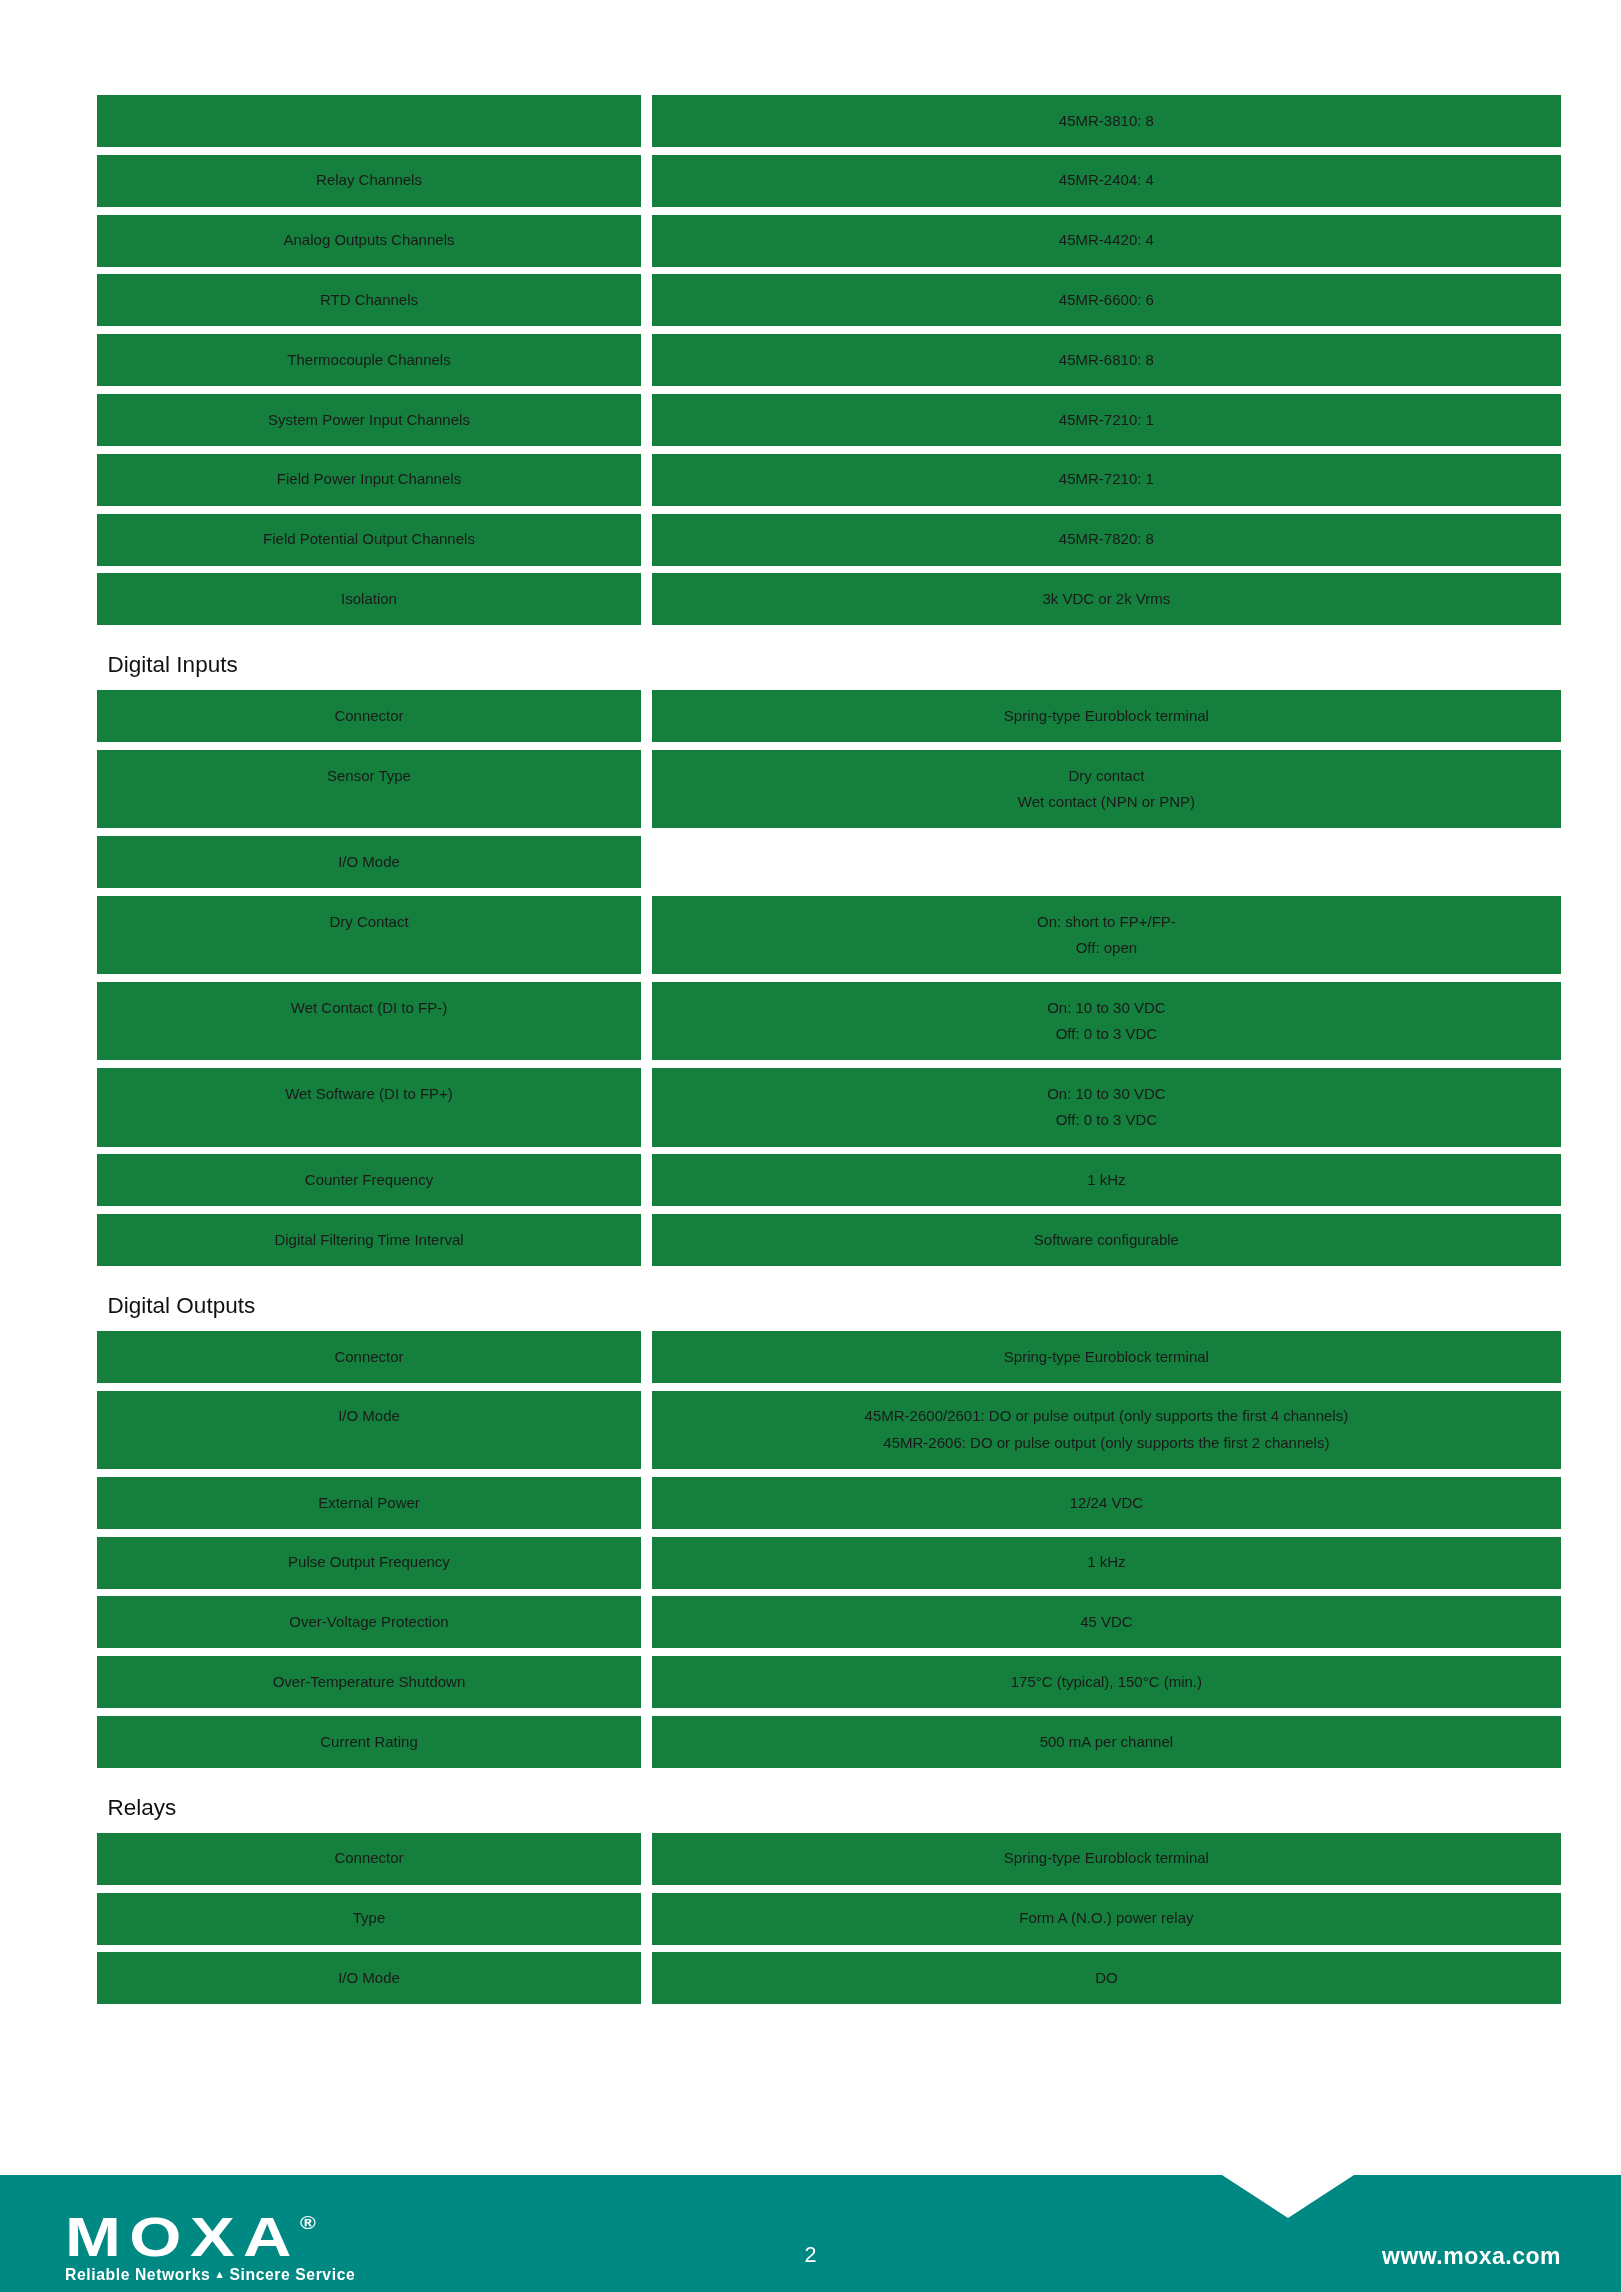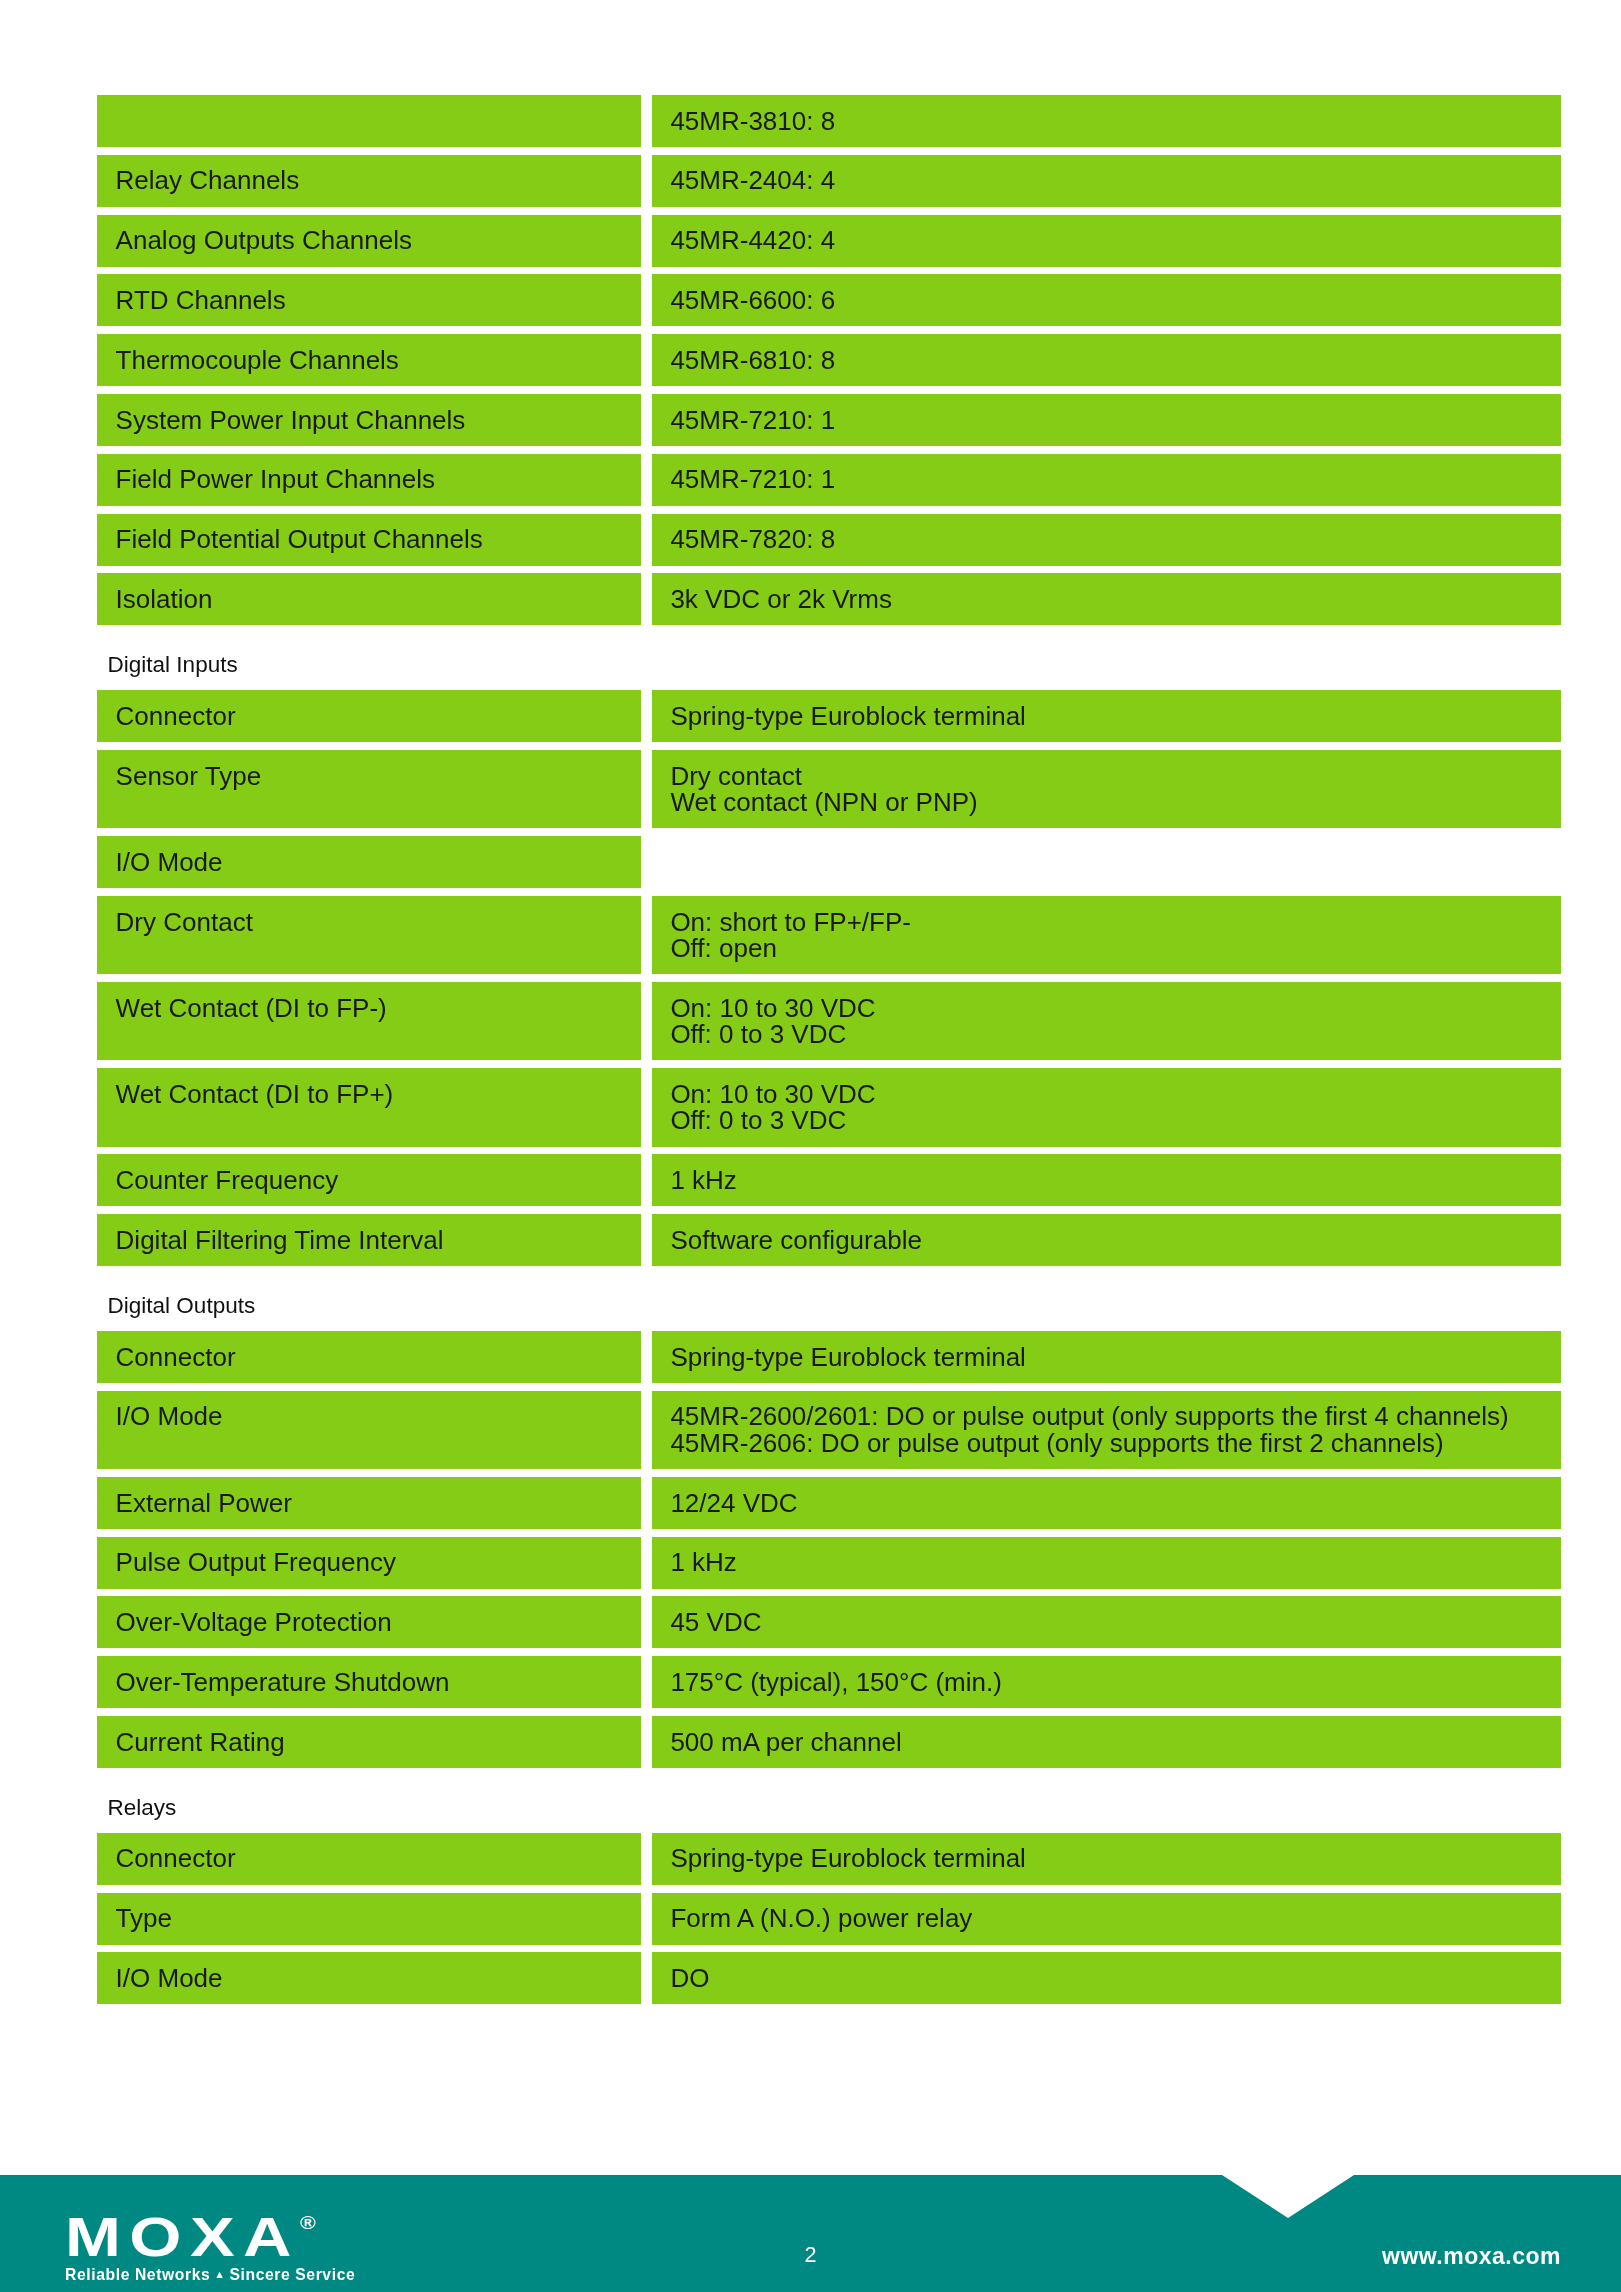--- a/index.html
+++ b/index.html
@@ -22,25 +22,26 @@
     font-size: 22.5px;
     line-height: 27.4px;
     color: #111;
     margin: 25.5px 0 11.8px 17.6px;
     font-weight: 400;
   }
   .rows { display: flex; flex-direction: column; gap: 7.8px; }
   .row { display: flex; gap: 10.8px; }
   .cell {
     box-sizing: border-box;
-    background: #84cc16;
+    background: #15803d;
     padding: 12.7px 18.6px;
-    font-size: 26px;
+    font-size: 15px;
     line-height: 26.5px;
     min-height: 52px;
+    text-align: center;
   }
   .cell.label { width: 544px; flex: none; margin-left: 7px; }
   .cell.value { flex: 1; }
   .cell .line { white-space: nowrap; }
 
   
   .footer {
     position: absolute;
     left: 0; bottom: 0;
     width: 1621px; height: 118px;
@@ -186,21 +187,21 @@
         </div>
       </div>
       <div class="row">
         <div class="cell label">Wet Contact (DI to FP-)</div>
         <div class="cell value">
           <div class="line">On: 10 to 30 VDC</div>
           <div class="line">Off: 0 to 3 VDC</div>
         </div>
       </div>
       <div class="row">
-        <div class="cell label">Wet Contact (DI to FP+)</div>
+        <div class="cell label">Wet Software (DI to FP+)</div>
         <div class="cell value">
           <div class="line">On: 10 to 30 VDC</div>
           <div class="line">Off: 0 to 3 VDC</div>
         </div>
       </div>
       <div class="row">
         <div class="cell label">Counter Frequency</div>
         <div class="cell value">
           <div class="line">1 kHz</div>
         </div>

